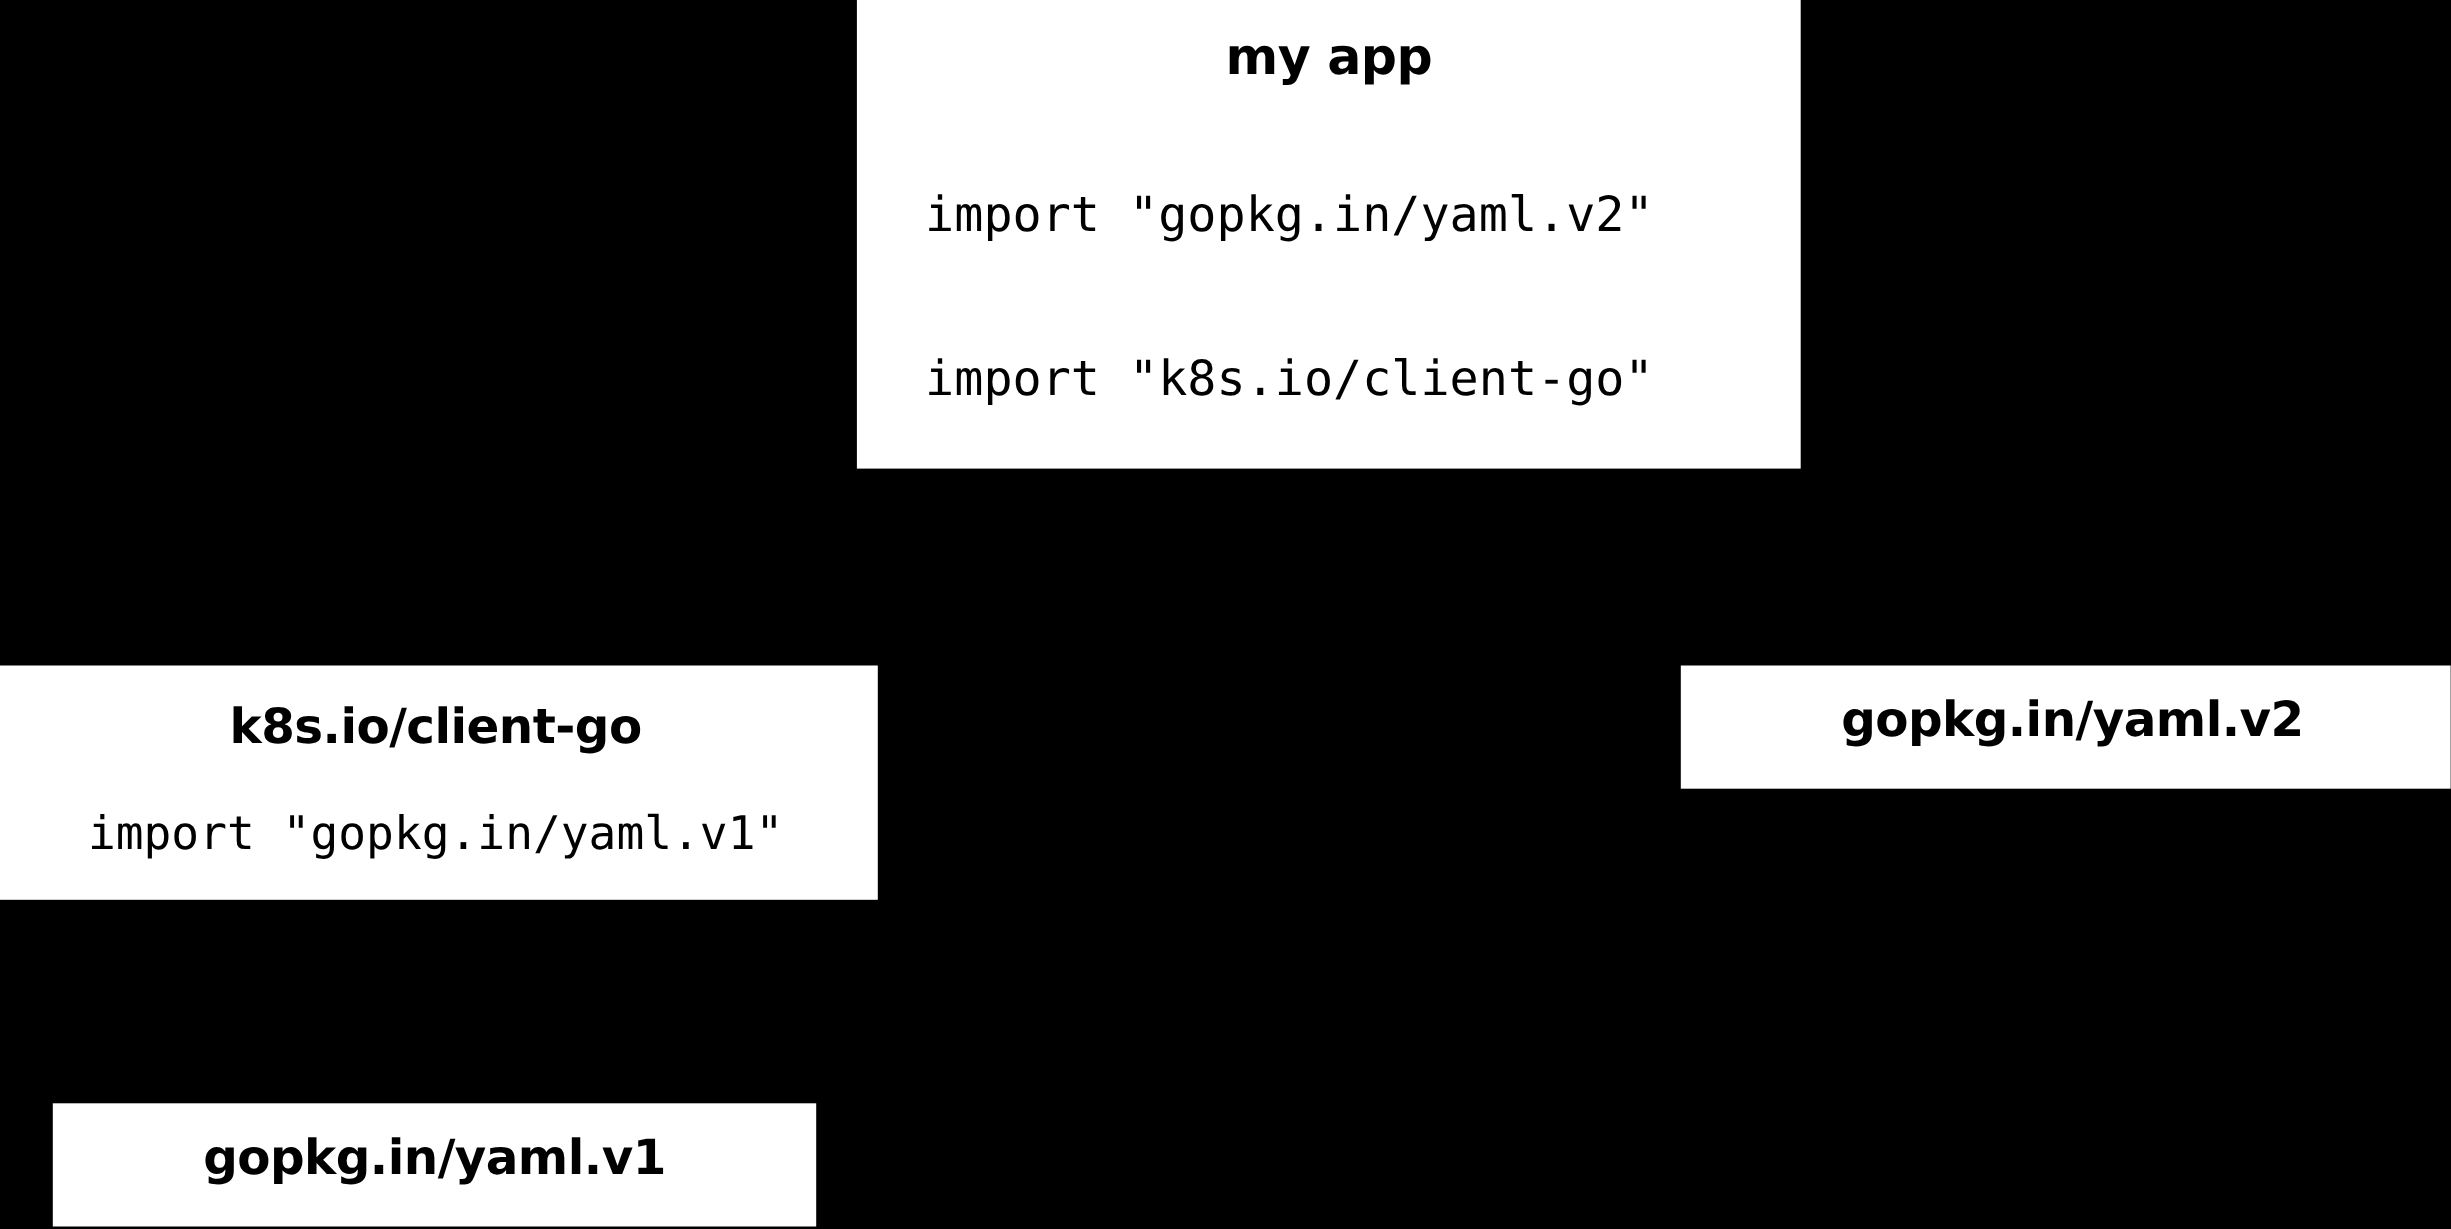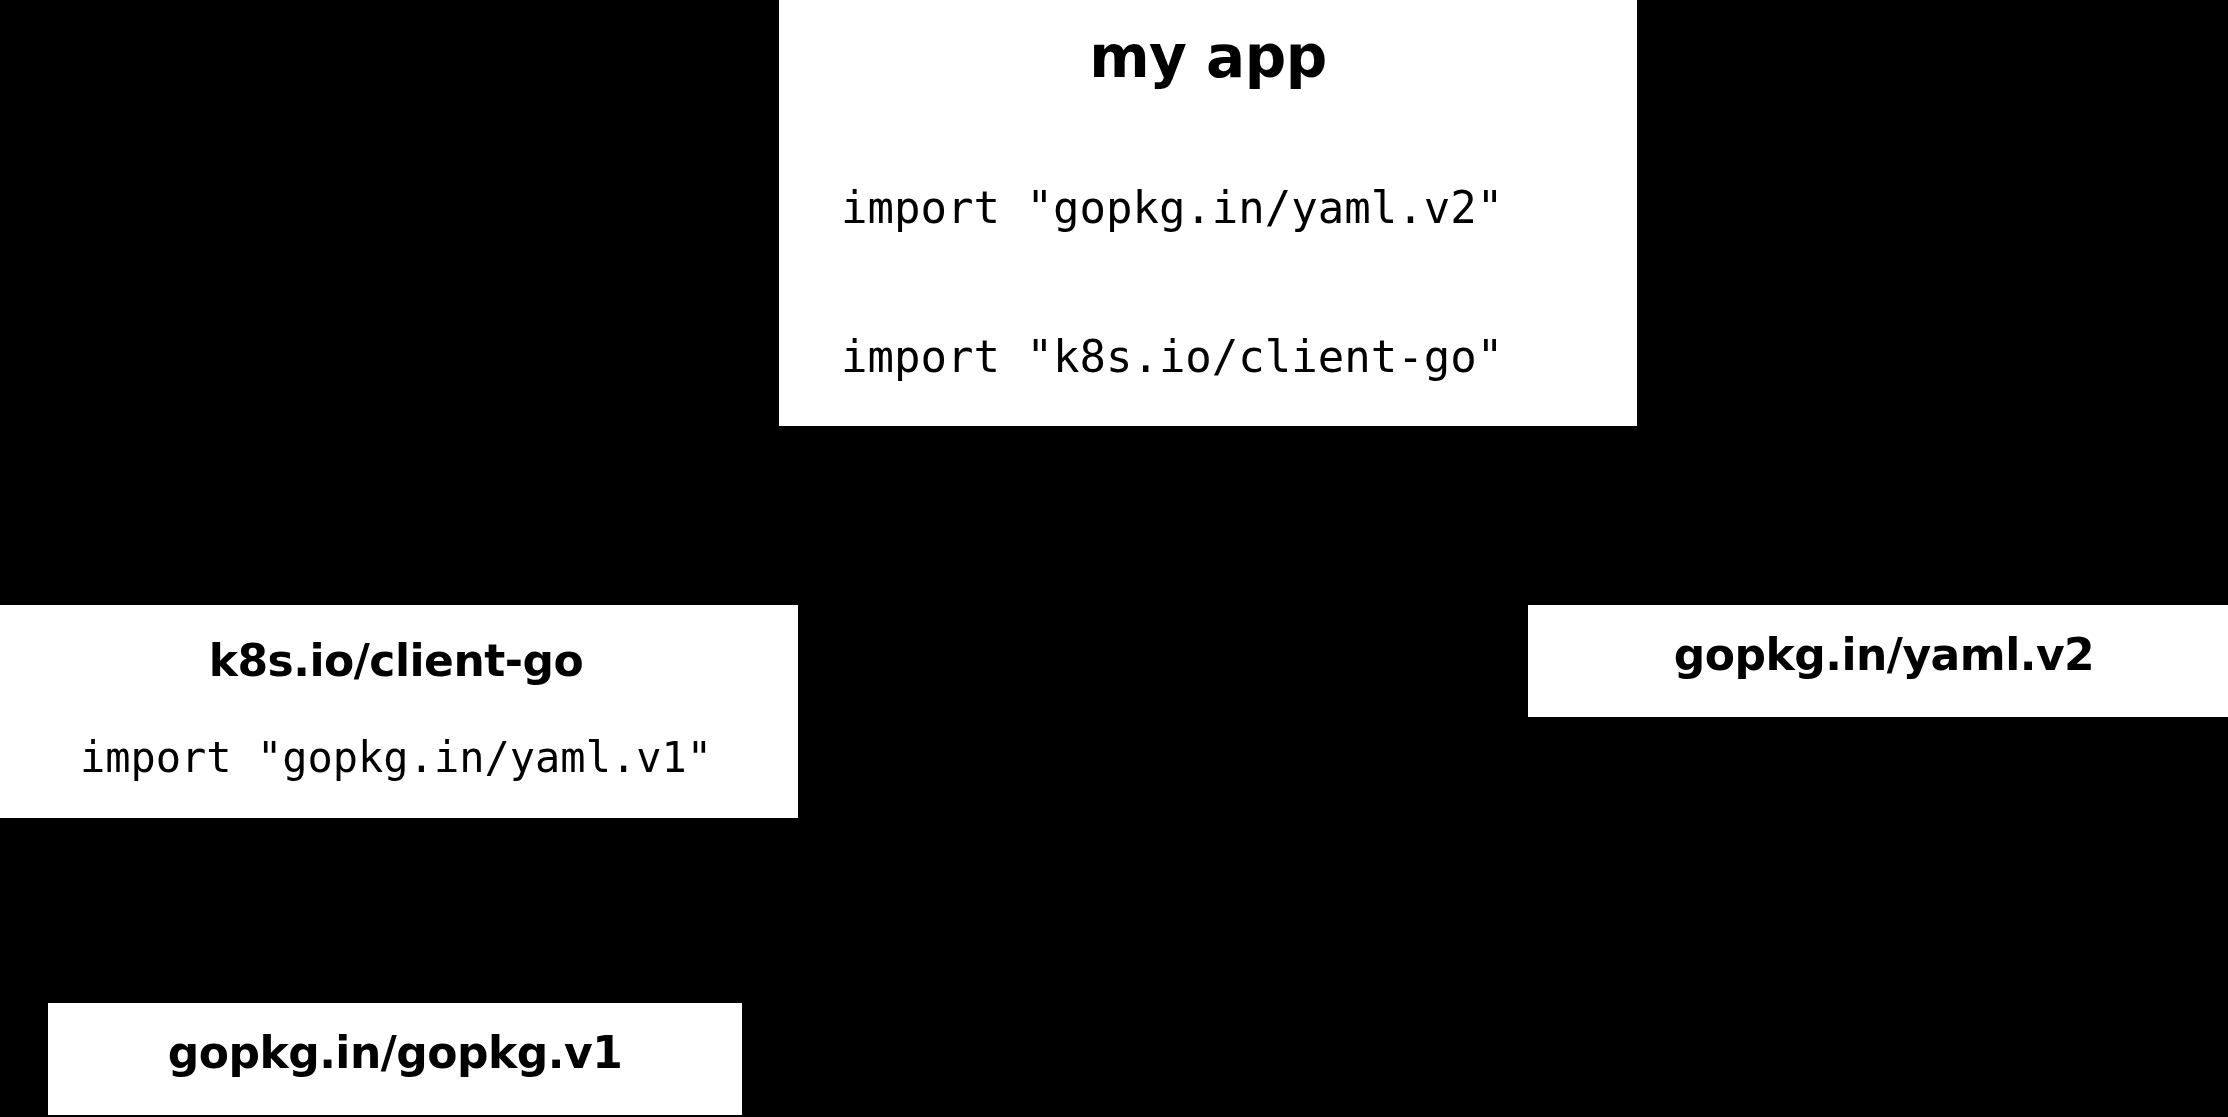--- a/index.html
+++ b/index.html
@@ -47,21 +47,21 @@
 
   
   #node-myapp {
     left: 779px;
     top: -4px;
     width: 858px;
     height: 430px;
     padding: 0;
   }
   #node-myapp .node-title {
-    font-size: 58px;
+    font-size: 46px;
     margin-top: 32px;
     line-height: 1.0;
   }
   #node-myapp .node-line {
     font-size: 44px;
     line-height: 1.0;
     padding-left: 62px;
   }
   #node-myapp .line-1 { margin-top: 100px; }
   #node-myapp .line-2 { margin-top: 105px; }
@@ -143,16 +143,16 @@
   <div class="node" id="node-clientgo">
     <div class="node-title">k8s.io/client-go</div>
     <div class="node-line">import "gopkg.in/yaml.v1"</div>
   </div>
 
   <div class="node" id="node-yamlv2">
     <div class="node-title">gopkg.in/yaml.v2</div>
   </div>
 
   <div class="node" id="node-yamlv1">
-    <div class="node-title">gopkg.in/gopkg.v1</div>
+    <div class="node-title">gopkg.in/yaml.v1</div>
   </div>
 
 </div>
 
 </body></html>

